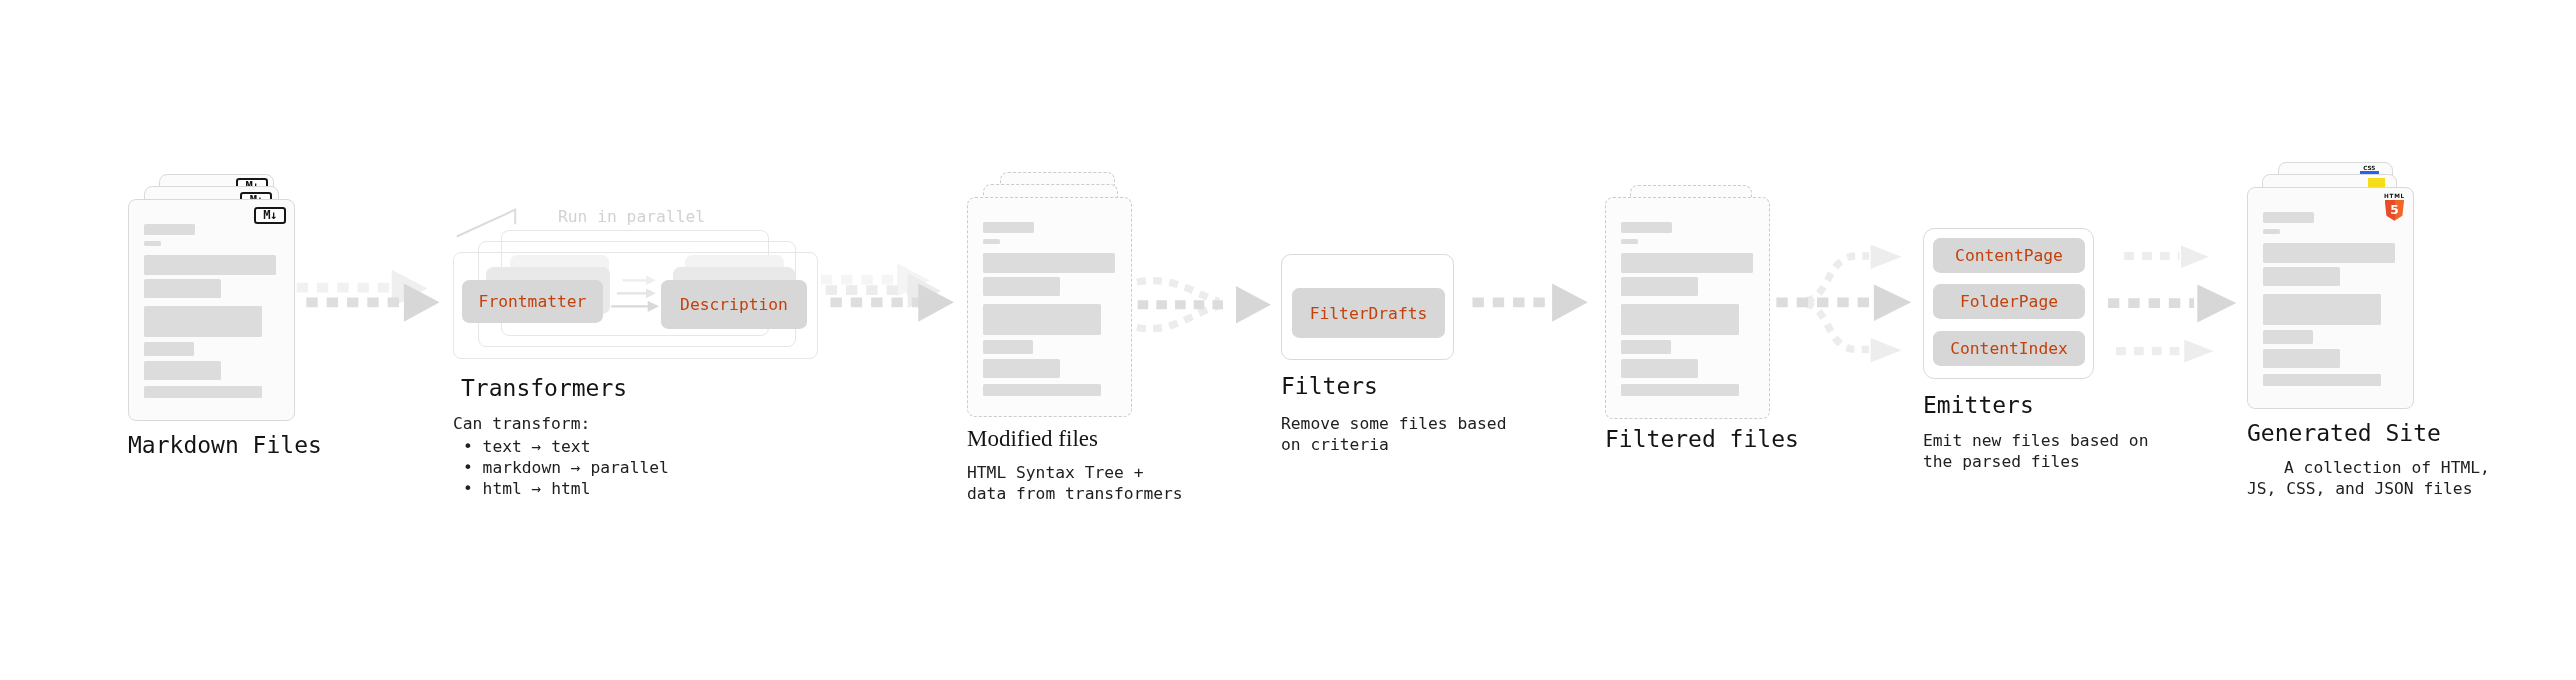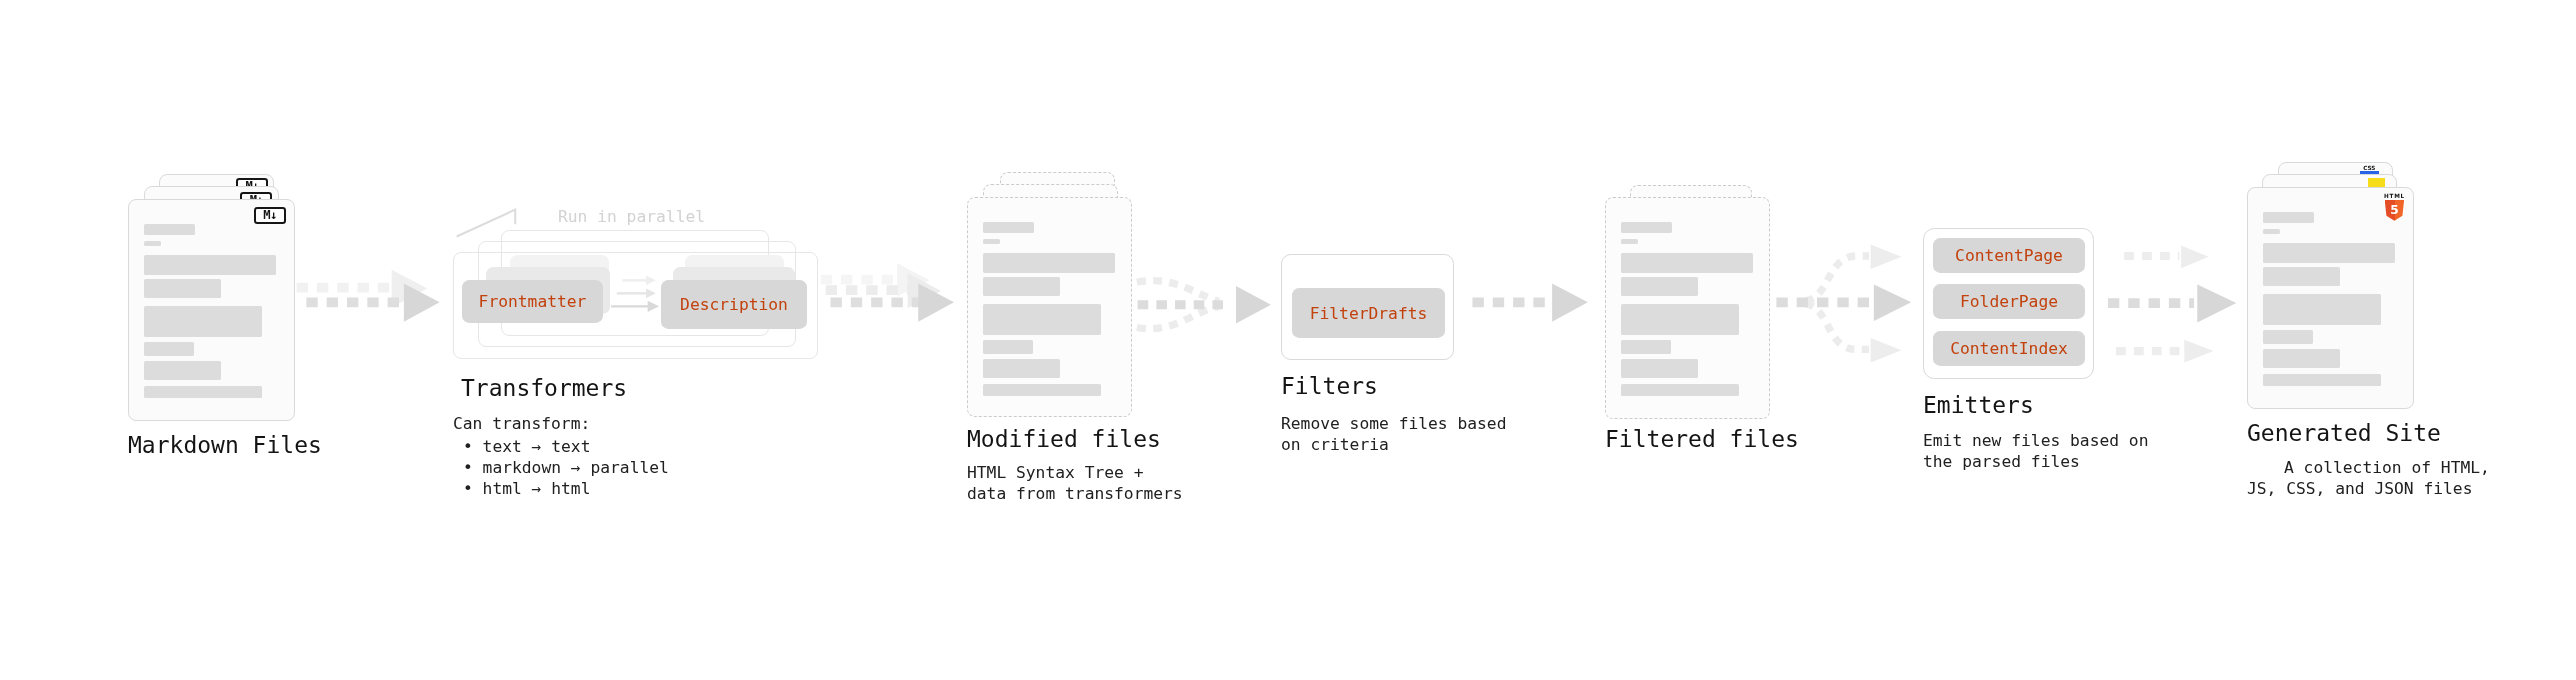--- a/index.html
+++ b/index.html
@@ -106,21 +106,21 @@
         <div class="bar b1"></div>
         <div class="bar b2"></div>
         <div class="bar b3"></div>
         <div class="bar b4"></div>
         <div class="bar b5"></div>
         <div class="bar b6"></div>
         <div class="bar b7"></div>
         <div class="bar b8"></div>
       </div>
     </div>
-    <div class="title" style="left:967px;top:426px;">Modified files</div>
+    <div class="title" style="left:967px;top:426px;font-family:Liberation Serif, serif;">Modified files</div>
     <div class="sub" style="left:967px;top:462px;">HTML Syntax Tree +</div>
     <div class="sub" style="left:967px;top:483px;">data from transformers</div>
   </div>
 
   <div>
     <div class="panel" style="left:1281px;top:254px;width:173px;height:106px;"></div>
     <div class="node" style="left:1292px;top:288px;width:153px;height:50px;">FilterDrafts</div>
     <div class="title" style="left:1281px;top:373px;">Filters</div>
     <div class="sub" style="left:1281px;top:413px;">Remove some files based</div>
     <div class="sub" style="left:1281px;top:434px;">on criteria</div>

